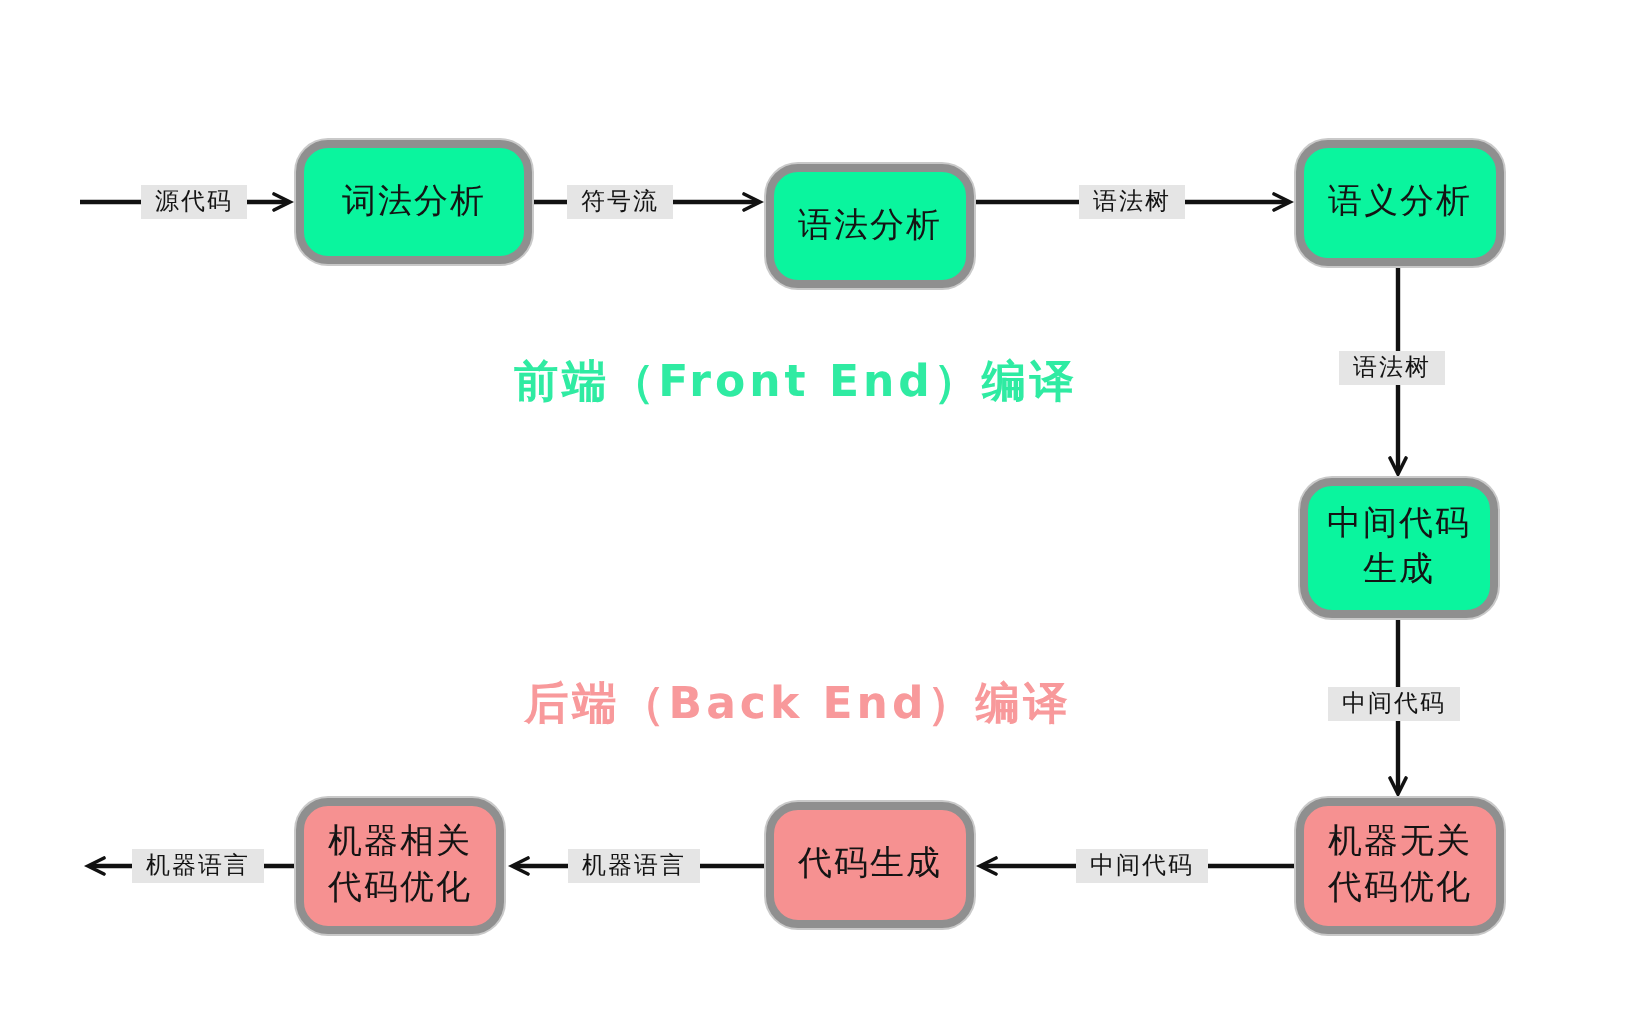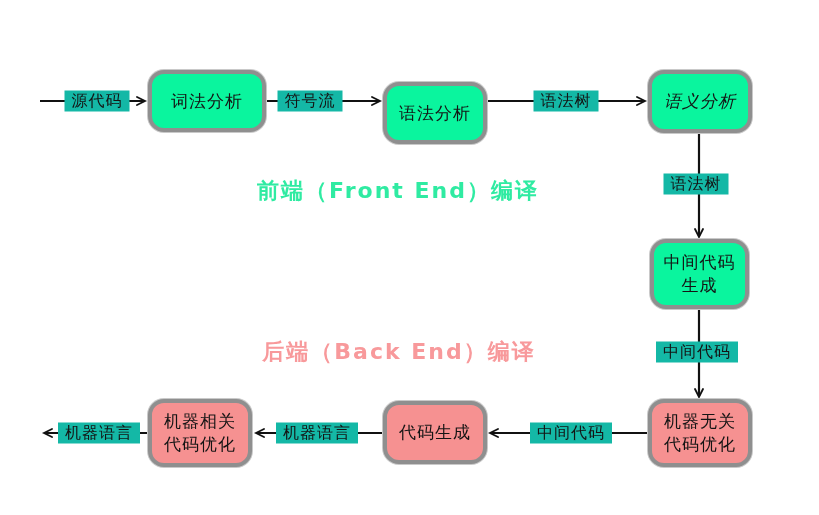--- a/index.html
+++ b/index.html
@@ -21,23 +21,23 @@
     font-size:17px;line-height:1.35;color:#141414;
     white-space:pre-line;
     box-shadow:0 0 0 1px #c9c9c9;
     letter-spacing:1px;
   }
   .node.green{background:#0af59e;}
   .node.pink{background:#f69191;}
   .edge-label{
     position:absolute;
     transform:translate(-50%,-50%);
-    background:#14b8a6;
+    background:#e5e5e5;
     padding:0 7px;
-    font-size:16px;color:#141414;
+    font-size:12px;color:#141414;
     font-weight:500;
     letter-spacing:1px;
     white-space:nowrap;
   }
   .title{
     position:absolute;
     transform:translate(-50%,-50%);
     font-size:22px;
     font-weight:bold;
     letter-spacing:2px;
@@ -67,21 +67,21 @@
 
     <line x1="647" y1="433" x2="491" y2="433" stroke="#111111" stroke-width="2.2" marker-end="url(#arrow)"></line>
     <line x1="382" y1="433" x2="257" y2="433" stroke="#111111" stroke-width="2.2" marker-end="url(#arrow)"></line>
     <line x1="147" y1="433" x2="45" y2="433" stroke="#111111" stroke-width="2.2" marker-end="url(#arrow)"></line>
   </svg>
 
   <div class="node green" style="left:148px;top:70px;width:118px;height:62px;">词法分析</div>
 
   <div class="node green" style="left:383px;top:70px;width:104px;height:62px;margin-top:12px;">语法分析</div>
 
-  <div class="node green" style="left:648px;top:70px;width:104px;height:63px;font-style:italic;">语义分析</div>
+  <div class="node green" style="left:648px;top:70px;width:104px;height:63px;">语义分析</div>
 
   <div class="node green" style="left:650px;top:239px;width:99px;height:70px;">中间代码
 生成</div>
 
   <div class="node pink" style="left:648px;top:399px;width:104px;height:68px;">机器无关
 代码优化</div>
 
   <div class="node pink" style="left:383px;top:401px;width:104px;height:63px;">代码生成</div>
 
   <div class="node pink" style="left:148px;top:399px;width:104px;height:68px;">机器相关

